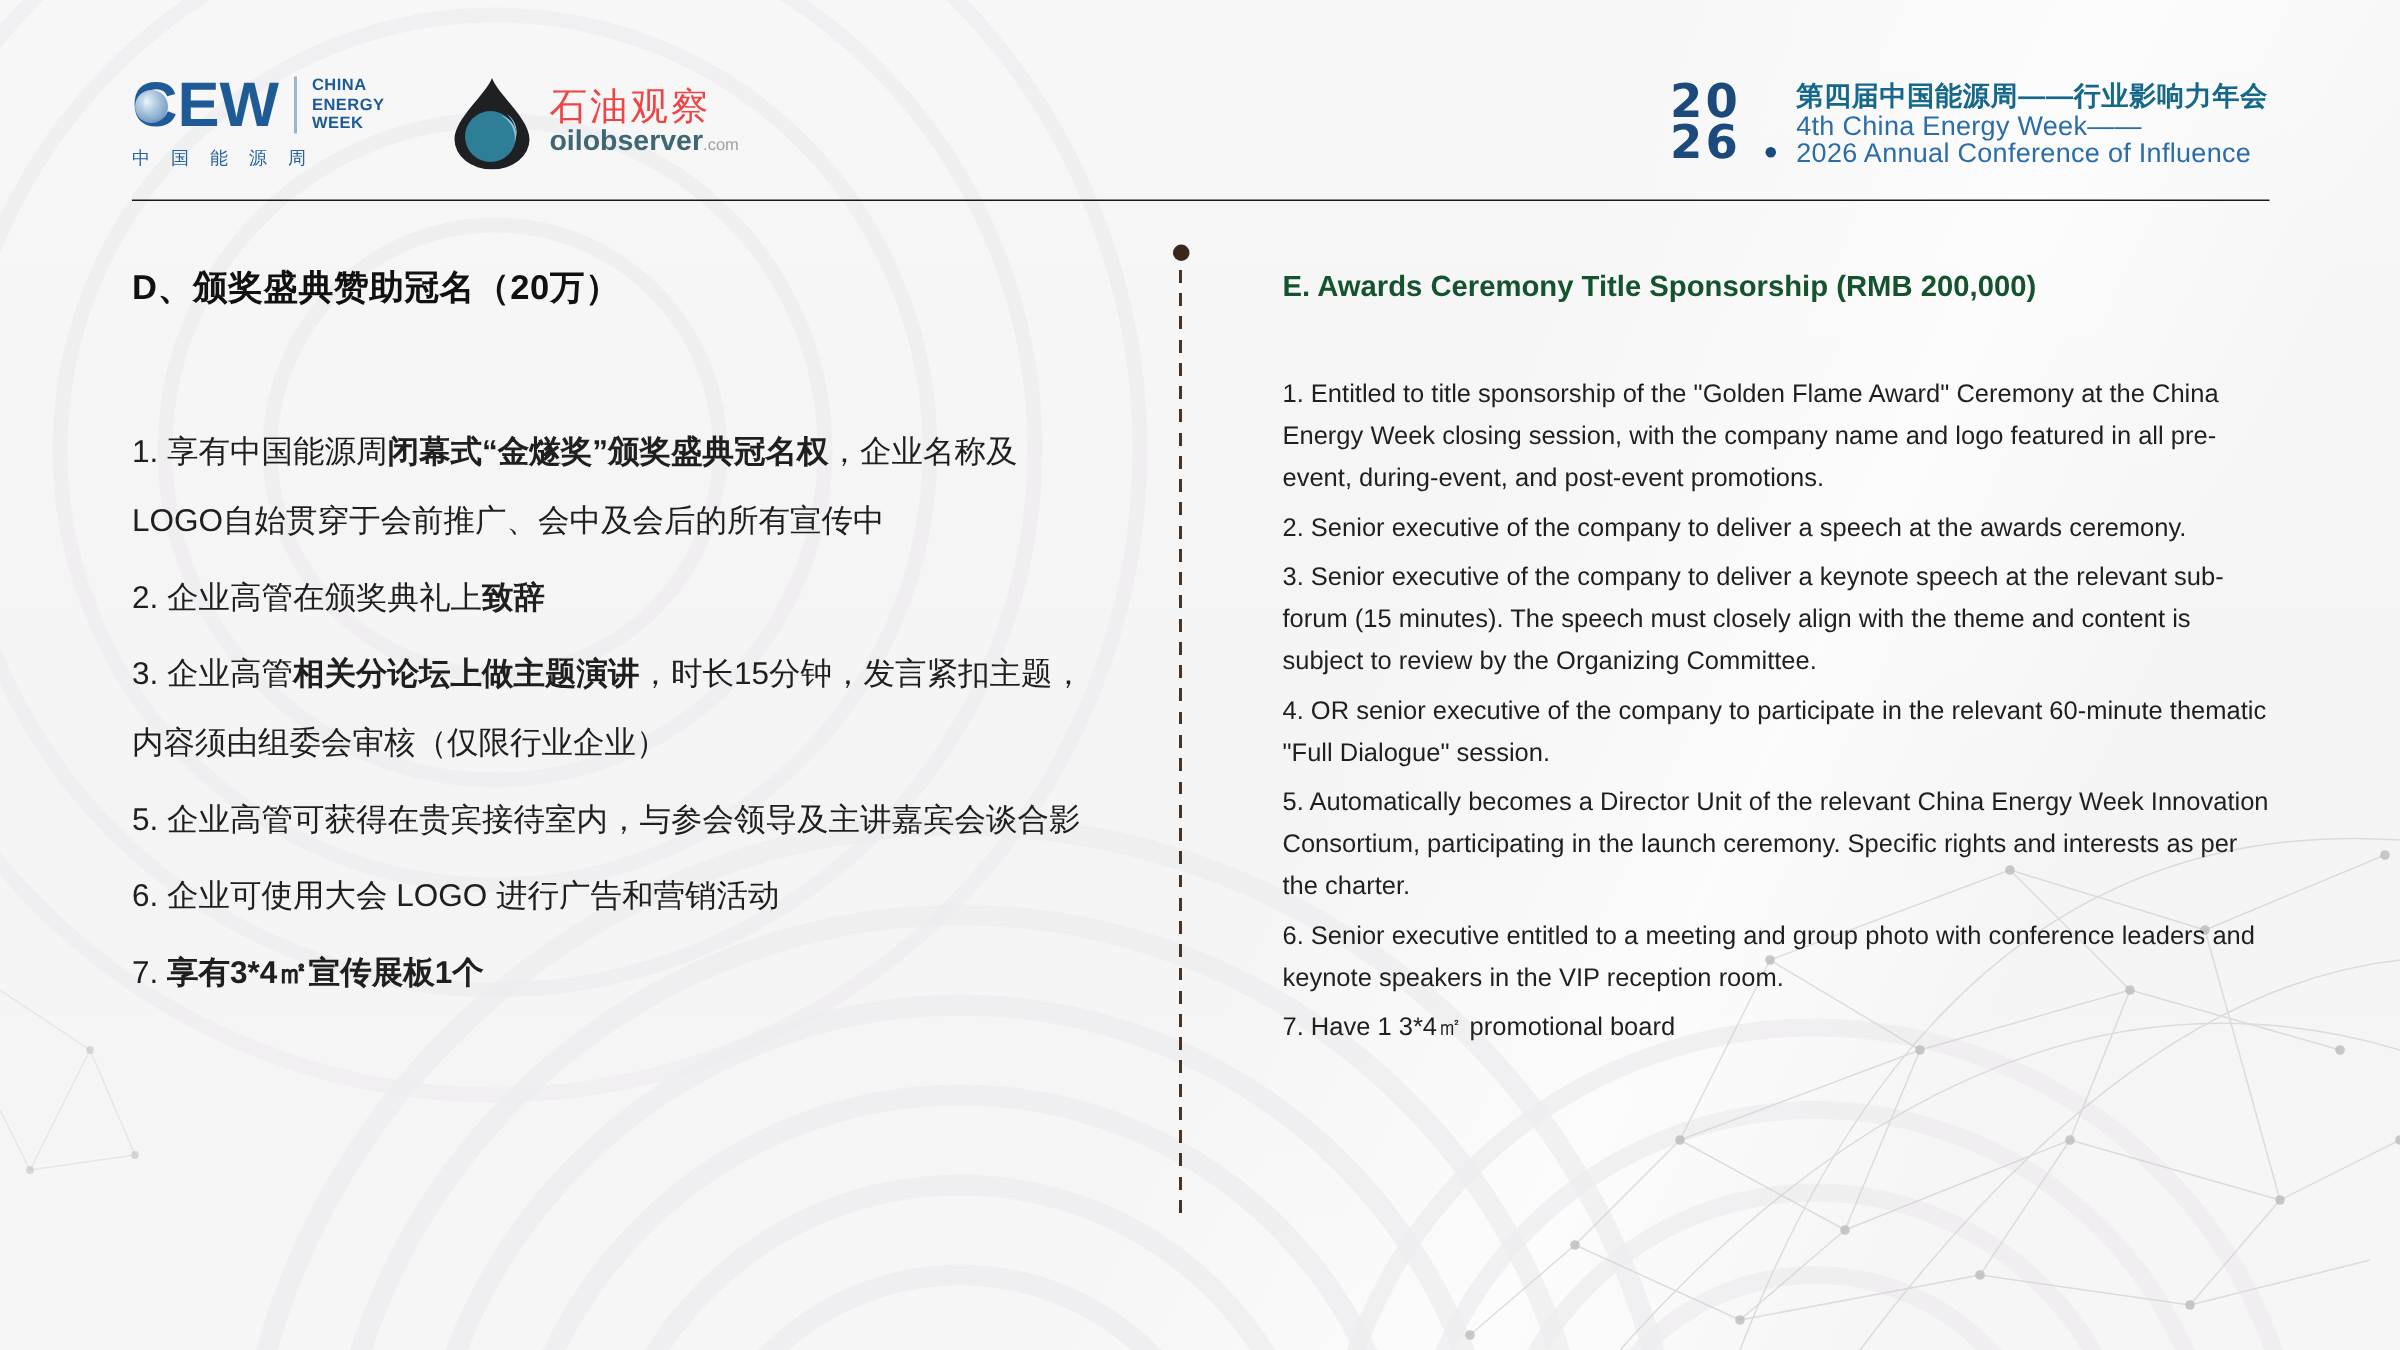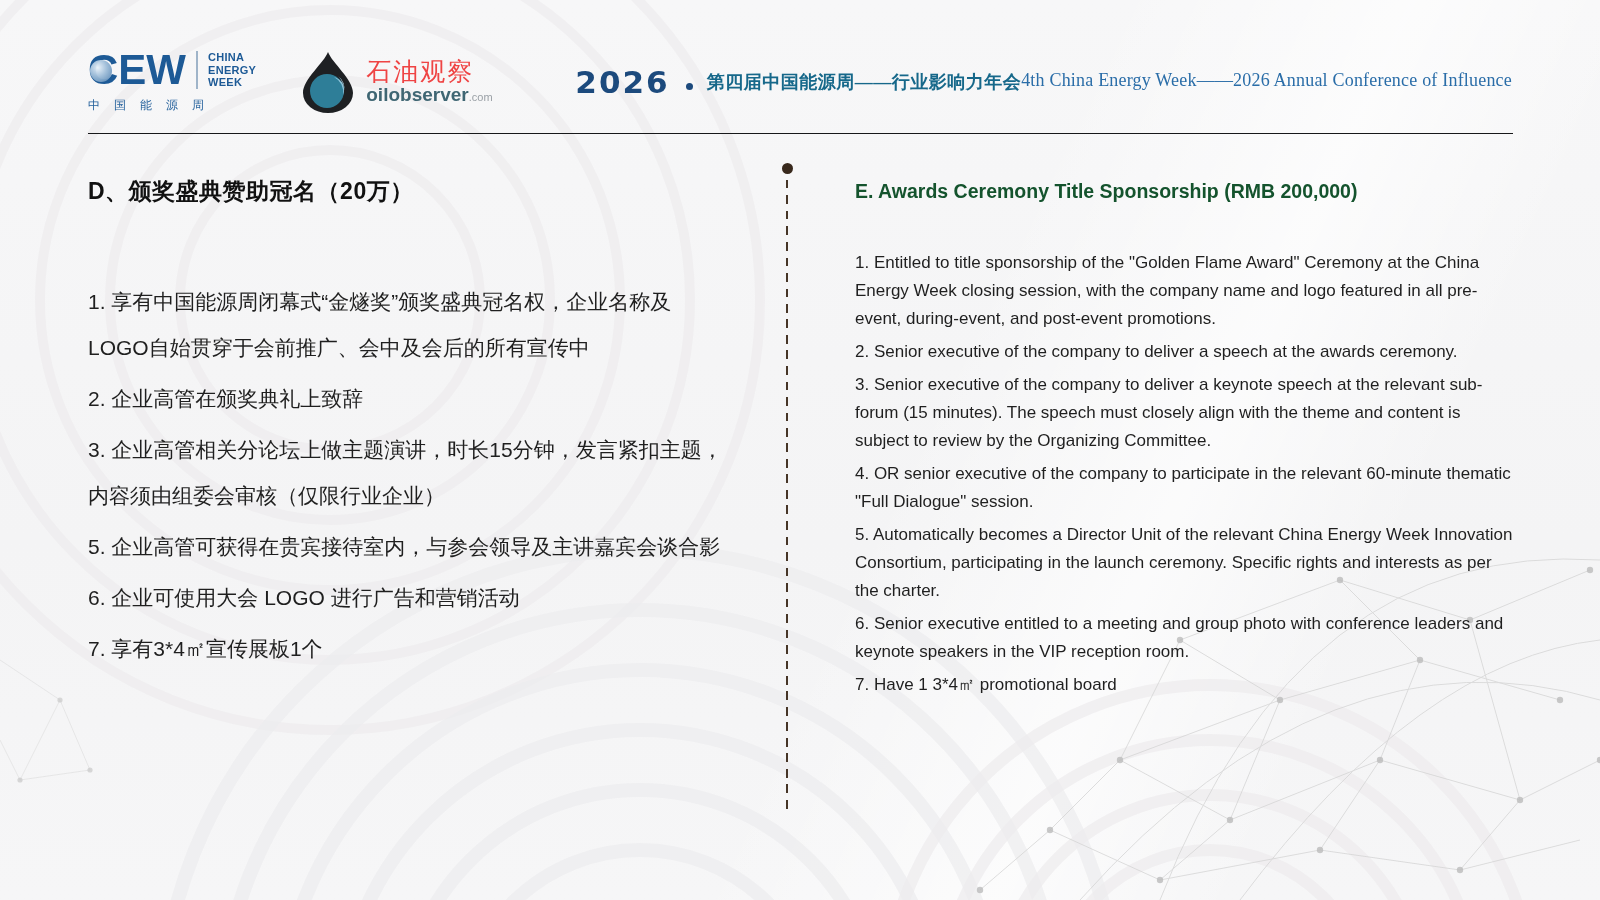--- a/index.html
+++ b/index.html
@@ -28,35 +28,35 @@
   .cew-word { display: flex; flex-direction: column; font-size: 11px; font-weight: 700; color: #1d5a96; line-height: 12.5px; letter-spacing: .3px; }
   .cew-cn { margin-top: 7px; font-size: 12px; color: #27639d; letter-spacing: 14px; font-weight: 500; white-space: nowrap; }
 
   .oo-logo { display: flex; align-items: center; gap: 12px; }
   .oo-text { display: flex; flex-direction: column; }
   .oo-cn { font-size: 25px; color: #ef4444; letter-spacing: 2px; line-height: 28px; }
   .oo-en { font-size: 19px; font-weight: 700; color: #3f6673; line-height: 20px; }
   .oo-tld { font-size: 11px; font-weight: 400; color: #9aa0a6; }
 
   .header-right { display: flex; align-items: center; gap: 14px; }
-  .y2026 { display: flex; align-items: center; color: #1c4a7d; font-weight: 800; font-family: "DejaVu Sans", sans-serif; }
+  .y2026 { display: flex; flex-direction: column; align-items: center; color: #1c4a7d; font-weight: 800; font-family: "DejaVu Sans", sans-serif; }
   .y2026 .row { font-size: 31px; line-height: 27px; letter-spacing: 2px; }
   .y2026-dot { width: 7px; height: 7px; border-radius: 50%; background: #1c4a7d; align-self: flex-end; margin: 0 0 6px 2px; }
-  .evt-titles { display: flex; flex-direction: row; font-family: Liberation Serif, serif; }
+  .evt-titles { display: flex; flex-direction: column; }
   .evt-cn { font-size: 18px; font-weight: 700; color: #16688a; line-height: 22px; letter-spacing: .5px; }
   .evt-en1, .evt-en2 { font-size: 18px; font-weight: 500; color: #2a6da8; line-height: 18px; letter-spacing: .2px; }
 
   .header-rule { position: absolute; top: 133px; left: 88px; width: 1425px; height: 0; border-top: 1.6px solid #17181a; }
 
   
   .left-col { position: absolute; left: 88px; top: 176px; width: 640px; }
   .left-heading { font-size: 23px; font-weight: 700; color: #111; letter-spacing: .5px; }
   .left-list { margin-top: 72px; font-size: 21px; line-height: 46px; color: #1f1f1f; }
   .left-list p { margin: 0 0 5px 0; }
-  .left-list b { font-weight: 400; }
+  .left-list b { font-weight: 700; }
 
   .divider { position: absolute; left: 781px; top: 163px; width: 12px; height: 656px; }
   .divider-dot { width: 11px; height: 11px; border-radius: 50%; background: #38281c; margin: 0 auto; }
   .divider-line { width: 2.6px; height: 632px; margin: 6px auto 0;
     background: repeating-linear-gradient(to bottom, #463527 0 8.5px, transparent 8.5px 15.5px); }
 
   .right-col { position: absolute; left: 855px; top: 180px; width: 662px; }
   .right-heading { font-size: 19.5px; font-weight: 700; color: #14532d; }
   .right-list { margin-top: 46px; font-size: 17px; line-height: 28px; color: #1f1f1f; }
   .right-list p { margin: 0 0 5px 0; }

